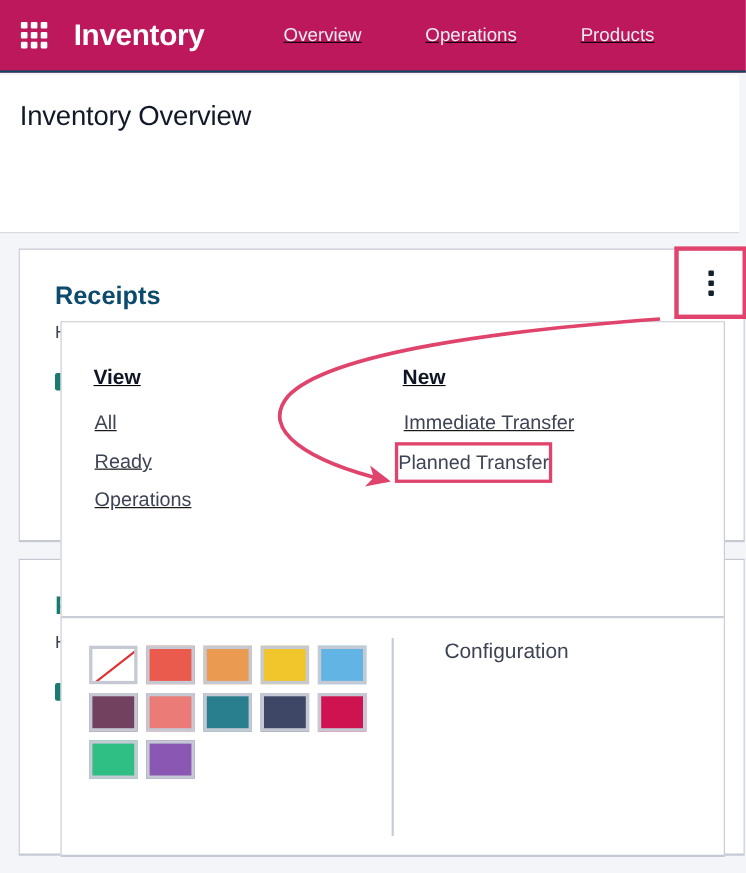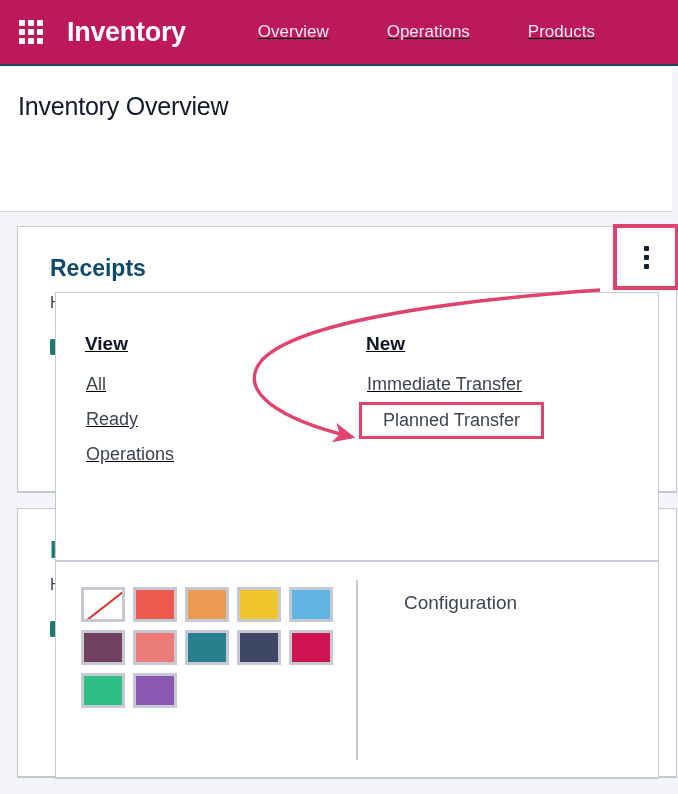--- a/index.html
+++ b/index.html
@@ -133,21 +133,21 @@
   }
   .dd-item {
     font-size: 18px; color: #3f4454;
     padding: 7px 3px;
     white-space: nowrap;
     cursor: pointer;
   }
   .dd-item.hl {
     border: 3px solid #e0436c;
     display: inline-block;
-    padding: 5px 21px;
+    padding: 5px 0;
     margin-left: -5px;
     text-align: right;
   }
 
   .dd-sep {
     position: absolute; left: 0; top: 267px;
     width: 602px; height: 0;
     border-top: 2px solid #c9cdd8;
   }
 
@@ -168,21 +168,21 @@
     background: #e03131;
     transform: rotate(-38deg);
     transform-origin: center;
   }
   .dd-vsep {
     position: absolute; left: 300px; top: 18px;
     width: 0; height: 180px;
     border-left: 2px solid #c9cdd8;
   }
   .config-label {
-    position: absolute; left: 345px; top: 26px;
+    position: absolute; left: 345px; top: 16px;
     font-size: 19px; color: #3f4454;
     padding: 4px 3px;
     white-space: nowrap;
     cursor: pointer;
   }
 
   
   .anno-svg {
     position: absolute; left: 0; top: 0;
     width: 678px; height: 794px;

